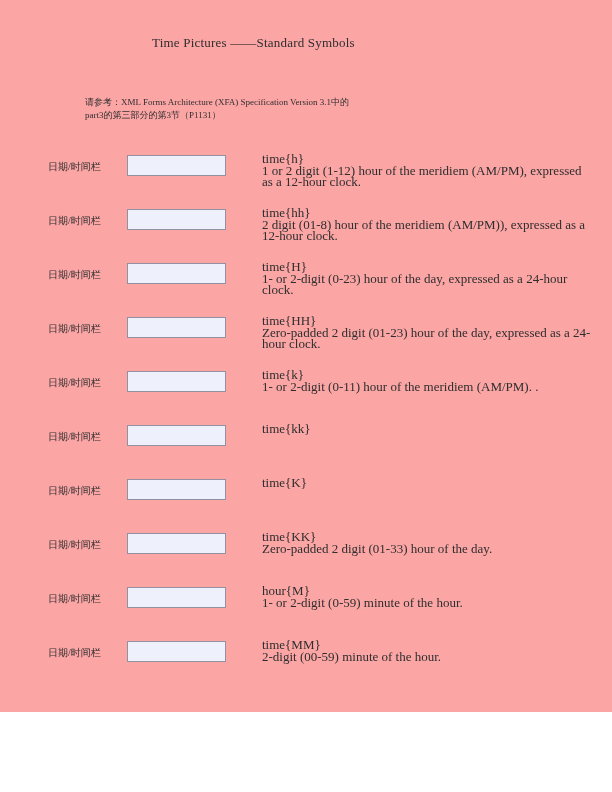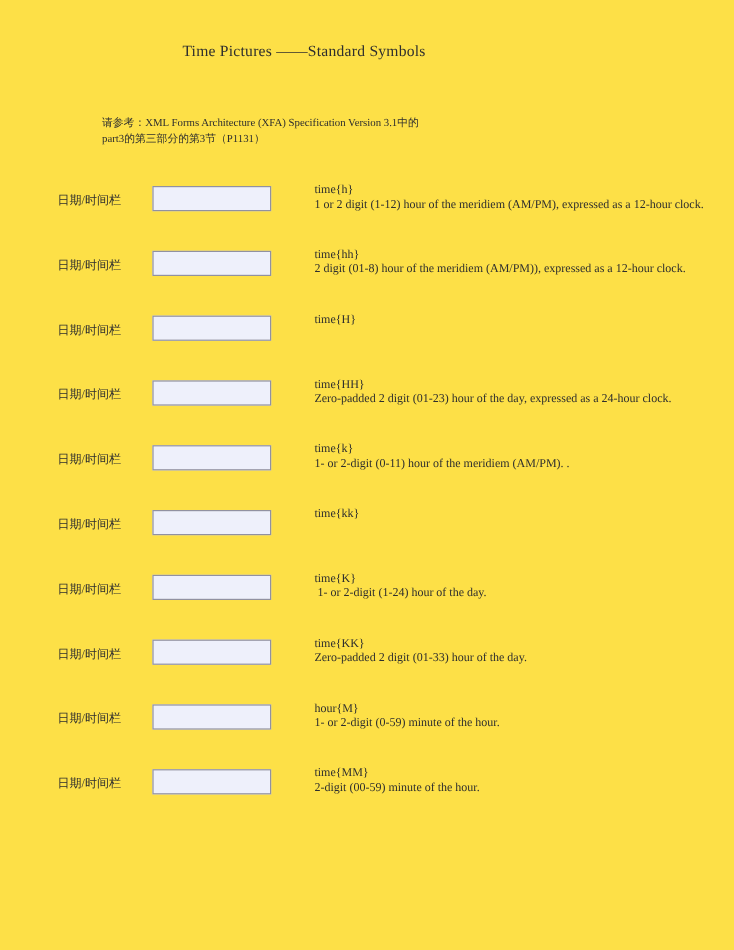--- a/index.html
+++ b/index.html
@@ -4,22 +4,22 @@
 <style>
   html, body { margin: 0; padding: 0; background: #ffffff; }
   body {
     width: 612px; height: 792px;
     font-family: "Liberation Serif", serif;
     color: #2e2e2e;
     overflow: hidden;
   }
   .page {
     position: relative;
-    width: 612px; height: 792px;
-    background: #fde047;
+    width: 612px; height: 712px;
+    background: #fca5a5;
   }
   .title {
     position: absolute;
     left: 152px; top: 35px;
     font-size: 13px;
     letter-spacing: 0.2px;
     color: #2e2e2e;
     white-space: pre;
   }
   .ref {
@@ -57,21 +57,21 @@
     padding: 0 3px;
     font-family: "Liberation Serif", serif;
     font-size: 10px;
     color: #2e2e2e;
     outline: none;
   }
   .desc {
     position: absolute;
     left: 262px; top: 0;
     width: 330px;
-    font-size: 10px;
+    font-size: 13px;
     line-height: 11.5px;
     color: #2e2e2e;
   }
   .pattern, .pattern-desc {
     white-space: pre-wrap;
   }
 </style>
 </head>
 <body>
 
@@ -98,20 +98,21 @@
     <div class="desc">
       <div class="pattern">time{hh}</div>
       <div class="pattern-desc">2 digit (01-8) hour of the meridiem (AM/PM)), expressed as a 12-hour clock.</div>
     </div>
   </div>
       <div class="row">
     <span class="row-label">日期/时间栏</span>
     <input class="field" type="text" value="" style="">
     <div class="desc">
       <div class="pattern">time{H}</div>
+      <div class="pattern-desc">1- or 2-digit (0-23) hour of the day, expressed as a 24-hour clock.</div>
     </div>
   </div>
       <div class="row">
     <span class="row-label">日期/时间栏</span>
     <input class="field" type="text" value="" style="">
     <div class="desc">
       <div class="pattern">time{HH}</div>
       <div class="pattern-desc">Zero-padded 2 digit (01-23) hour of the day, expressed as a 24-hour clock.</div>
     </div>
   </div>
@@ -128,21 +129,20 @@
     <input class="field" type="text" value="" style="">
     <div class="desc">
       <div class="pattern">time{kk}</div>
     </div>
   </div>
       <div class="row">
     <span class="row-label">日期/时间栏</span>
     <input class="field" type="text" value="" style="">
     <div class="desc">
       <div class="pattern">time{K}</div>
-      <div class="pattern-desc"> 1- or 2-digit (1-24) hour of the day.</div>
     </div>
   </div>
       <div class="row">
     <span class="row-label">日期/时间栏</span>
     <input class="field" type="text" value="" style="">
     <div class="desc">
       <div class="pattern">time{KK}</div>
       <div class="pattern-desc">Zero-padded 2 digit (01-33) hour of the day.</div>
     </div>
   </div>

